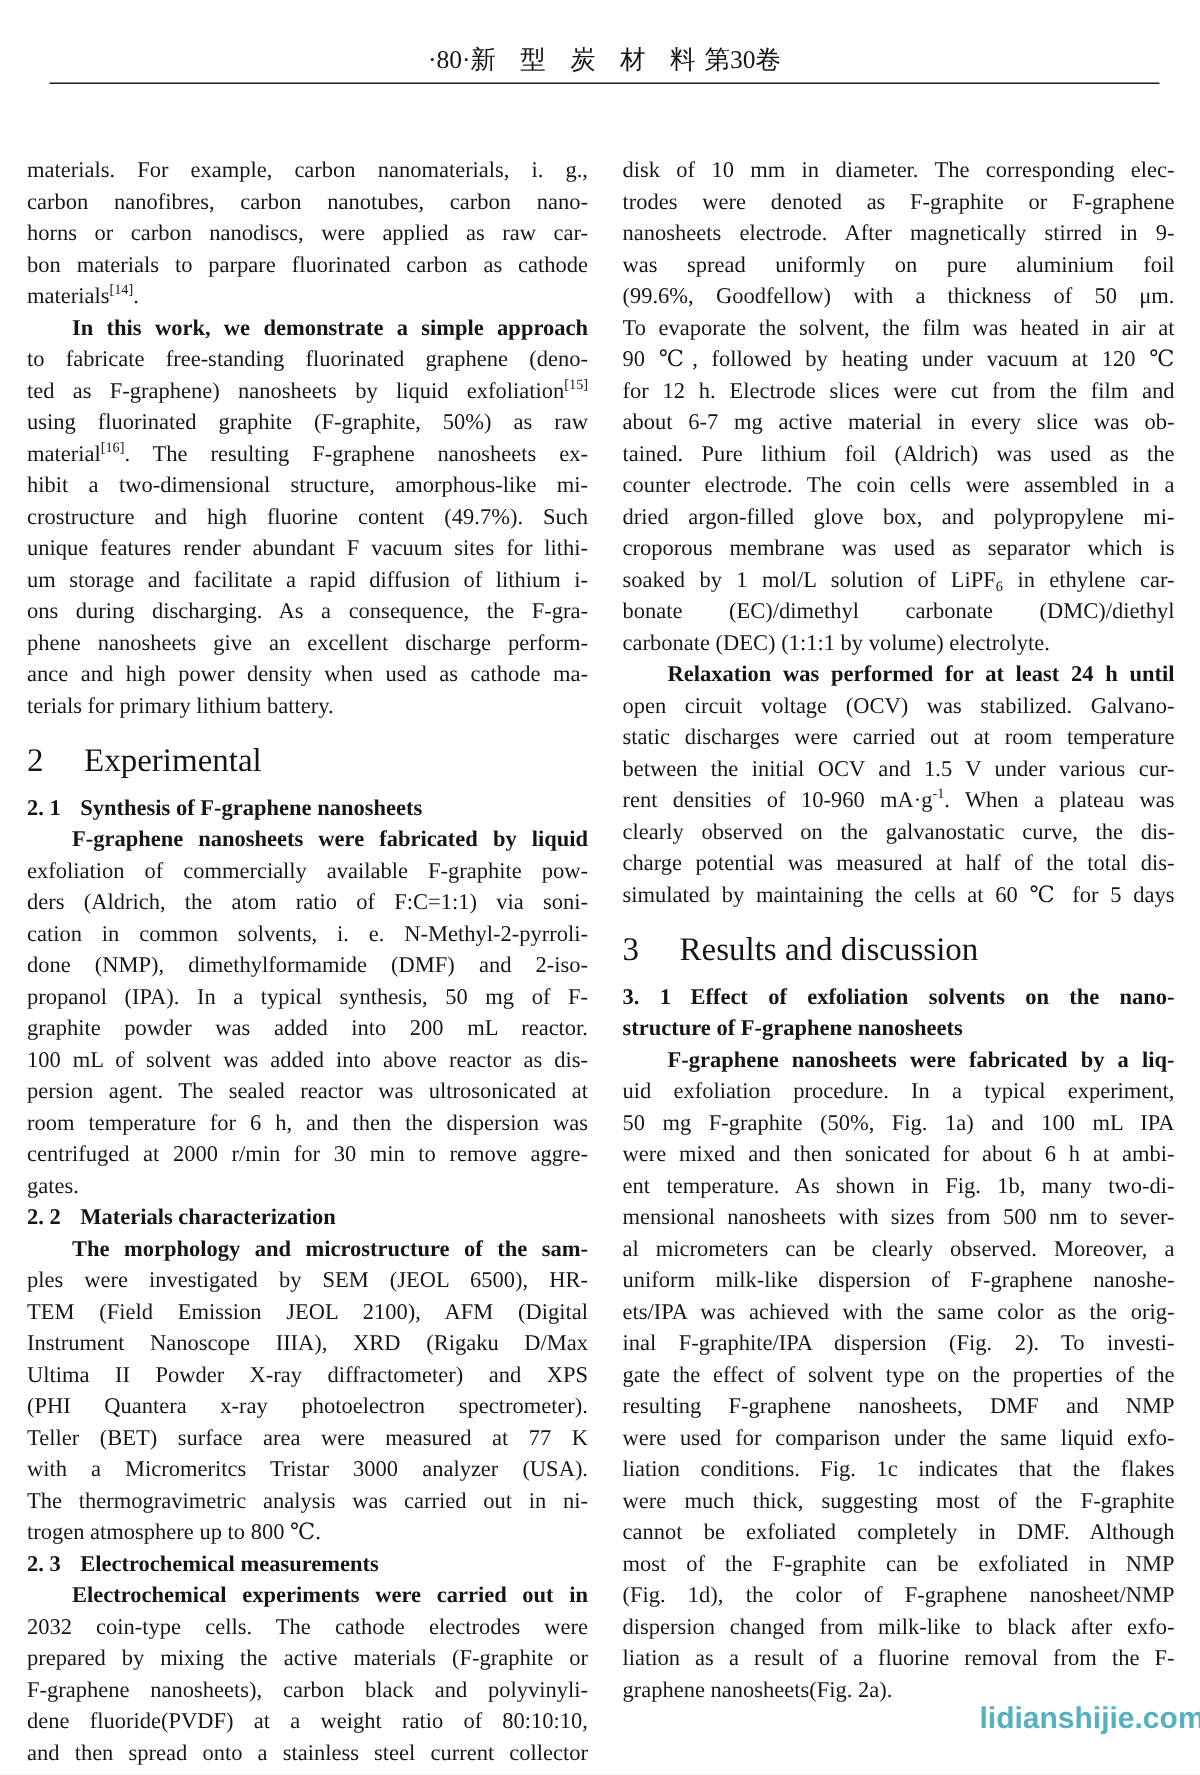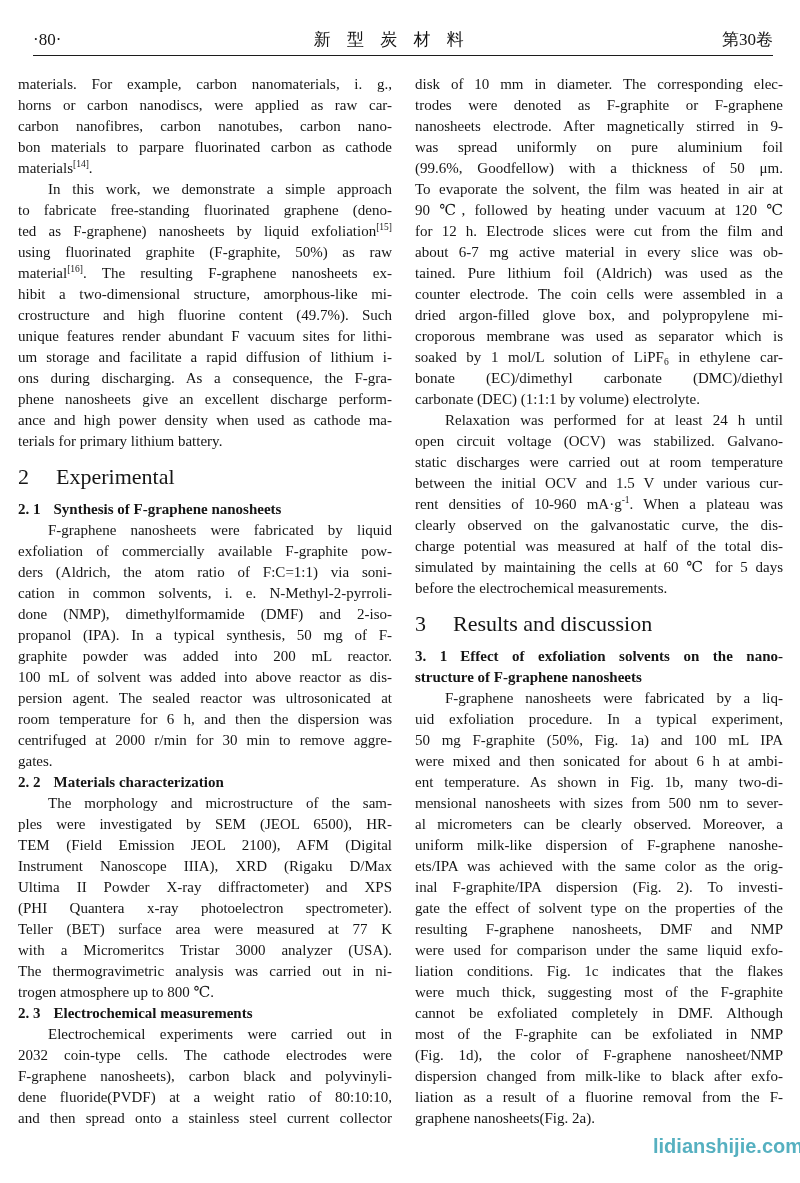--- a/index.html
+++ b/index.html
@@ -3,40 +3,40 @@
 <meta charset="utf-8">
 <style>
   html,body{margin:0;padding:0;background:#e8e8e8;}
   .page{
     position:relative;width:800px;height:1183px;margin:0 auto;
     background:#ffffff;color:#151515;overflow:hidden;
     font-family:"Liberation Serif","DejaVu Serif",serif;
   }
   .pg-header{
     position:absolute;top:28px;left:33px;width:740px;
-    display:flex;justify-content:space-between;align-items:baseline;
+    display:flex;justify-content:center;align-items:baseline;
     font-size:17px;
   }
   .pg-header .jtitle{letter-spacing:6px;}
   .pg-rule{
     position:absolute;top:55px;left:33px;width:740px;
     border-top:1.7px solid #1c1c1c;height:0;
   }
   .cols{
     position:absolute;top:74px;left:18px;width:765px;
     display:flex;gap:23px;
   }
-  .col{width:374px;}
+  .col{width:374px;margin-top:30px;}
   .col.right{width:368px;}
   .ln{
     height:21px;line-height:21px;font-size:15px;overflow:hidden;
     text-align:justify;text-align-last:justify;
   }
   .ln.last{text-align-last:left;}
-  .ln.indent{text-indent:30px;}
+  .ln.indent{text-indent:30px;font-weight:bold;}
   .ln sup{font-size:9.5px;line-height:0;vertical-align:6px;}
   .ln sub{font-size:9.5px;line-height:0;vertical-align:-3px;}
   .h2ln{font-weight:bold;}
   .h2num{margin-right:13px;font-weight:bold;}
   .h1{
     margin:11px 0 9px 0;font-size:22px;line-height:27px;
     text-align:left;
   }
   .h1 .h1num{margin-right:27px;}
   .watermark{
@@ -53,22 +53,22 @@
   <div class="pg-header">
     <span>·80·</span>
     <span class="jtitle">新 型 炭 材 料</span>
     <span>第30卷</span>
   </div>
   <div class="pg-rule"></div>
 
   <div class="cols">
     <div class="col left" id="col-left">
         <div class="ln">materials. For example, carbon nanomaterials, i. g.,</div>
+        <div class="ln">carbon nanofibres, carbon nanotubes, carbon nano-</div>
         <div class="ln">horns or carbon nanodiscs, were applied as raw car-</div>
-        <div class="ln">carbon nanofibres, carbon nanotubes, carbon nano-</div>
         <div class="ln">bon materials to parpare fluorinated carbon as cathode</div>
         <div class="ln last">materials<sup>[14]</sup>.</div>
         <div class="ln indent">In this work, we demonstrate a simple approach</div>
         <div class="ln">to fabricate free-standing fluorinated graphene (deno-</div>
         <div class="ln">ted as F-graphene) nanosheets by liquid exfoliation<sup>[15]</sup></div>
         <div class="ln">using fluorinated graphite (F-graphite, 50%) as raw</div>
         <div class="ln">material<sup>[16]</sup>. The resulting F-graphene nanosheets ex-</div>
         <div class="ln">hibit a two-dimensional structure, amorphous-like mi-</div>
         <div class="ln">crostructure and high fluorine content (49.7%). Such</div>
         <div class="ln">unique features render abundant F vacuum sites for lithi-</div>
@@ -98,20 +98,21 @@
         <div class="ln">Instrument Nanoscope IIIA), XRD (Rigaku D/Max</div>
         <div class="ln">Ultima II Powder X-ray diffractometer) and XPS</div>
         <div class="ln">(PHI Quantera x-ray photoelectron spectrometer).</div>
         <div class="ln">Teller (BET) surface area were measured at 77 K</div>
         <div class="ln">with a Micromeritcs Tristar 3000 analyzer (USA).</div>
         <div class="ln">The thermogravimetric analysis was carried out in ni-</div>
         <div class="ln last">trogen atmosphere up to 800 ℃.</div>
         <div class="ln h2ln last"><span class="h2num">2. 3</span>Electrochemical measurements</div>
         <div class="ln indent">Electrochemical experiments were carried out in</div>
         <div class="ln">2032 coin-type cells. The cathode electrodes were</div>
+        <div class="ln">prepared by mixing the active materials (F-graphite or</div>
         <div class="ln">F-graphene nanosheets), carbon black and polyvinyli-</div>
         <div class="ln">dene fluoride(PVDF) at a weight ratio of 80:10:10,</div>
         <div class="ln">and then spread onto a stainless steel current collector</div>
       </div>
     <div class="col right" id="col-right">
         <div class="ln">disk of 10 mm in diameter. The corresponding elec-</div>
         <div class="ln">trodes were denoted as F-graphite or F-graphene</div>
         <div class="ln">nanosheets electrode. After magnetically stirred in 9-</div>
         <div class="ln">was spread uniformly on pure aluminium foil</div>
         <div class="ln">(99.6%, Goodfellow) with a thickness of 50 μm.</div>
@@ -127,21 +128,20 @@
         <div class="ln">bonate (EC)/dimethyl carbonate (DMC)/diethyl</div>
         <div class="ln last">carbonate (DEC) (1:1:1 by volume) electrolyte.</div>
         <div class="ln indent">Relaxation was performed for at least 24 h until</div>
         <div class="ln">open circuit voltage (OCV) was stabilized. Galvano-</div>
         <div class="ln">static discharges were carried out at room temperature</div>
         <div class="ln">between the initial OCV and 1.5 V under various cur-</div>
         <div class="ln">rent densities of 10-960 mA·g<sup>-1</sup>. When a plateau was</div>
         <div class="ln">clearly observed on the galvanostatic curve, the dis-</div>
         <div class="ln">charge potential was measured at half of the total dis-</div>
         <div class="ln">simulated by maintaining the cells at 60 ℃ for 5 days</div>
-        <div class="ln last">before the electrochemical measurements.</div>
         <div class="h1"><span class="h1num">3</span><span>Results and discussion</span></div>
         <div class="ln h2ln"><span class="h2num">3. 1</span>Effect of exfoliation solvents on the nano-</div>
         <div class="ln h2ln last">structure of F-graphene nanosheets</div>
         <div class="ln indent">F-graphene nanosheets were fabricated by a liq-</div>
         <div class="ln">uid exfoliation procedure. In a typical experiment,</div>
         <div class="ln">50 mg F-graphite (50%, Fig. 1a) and 100 mL IPA</div>
         <div class="ln">were mixed and then sonicated for about 6 h at ambi-</div>
         <div class="ln">ent temperature. As shown in Fig. 1b, many two-di-</div>
         <div class="ln">mensional nanosheets with sizes from 500 nm to sever-</div>
         <div class="ln">al micrometers can be clearly observed. Moreover, a</div>

